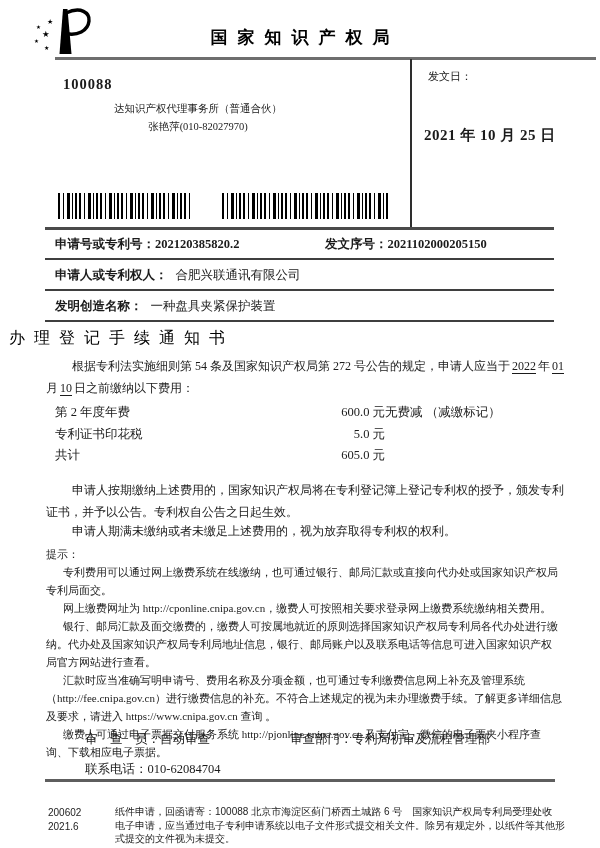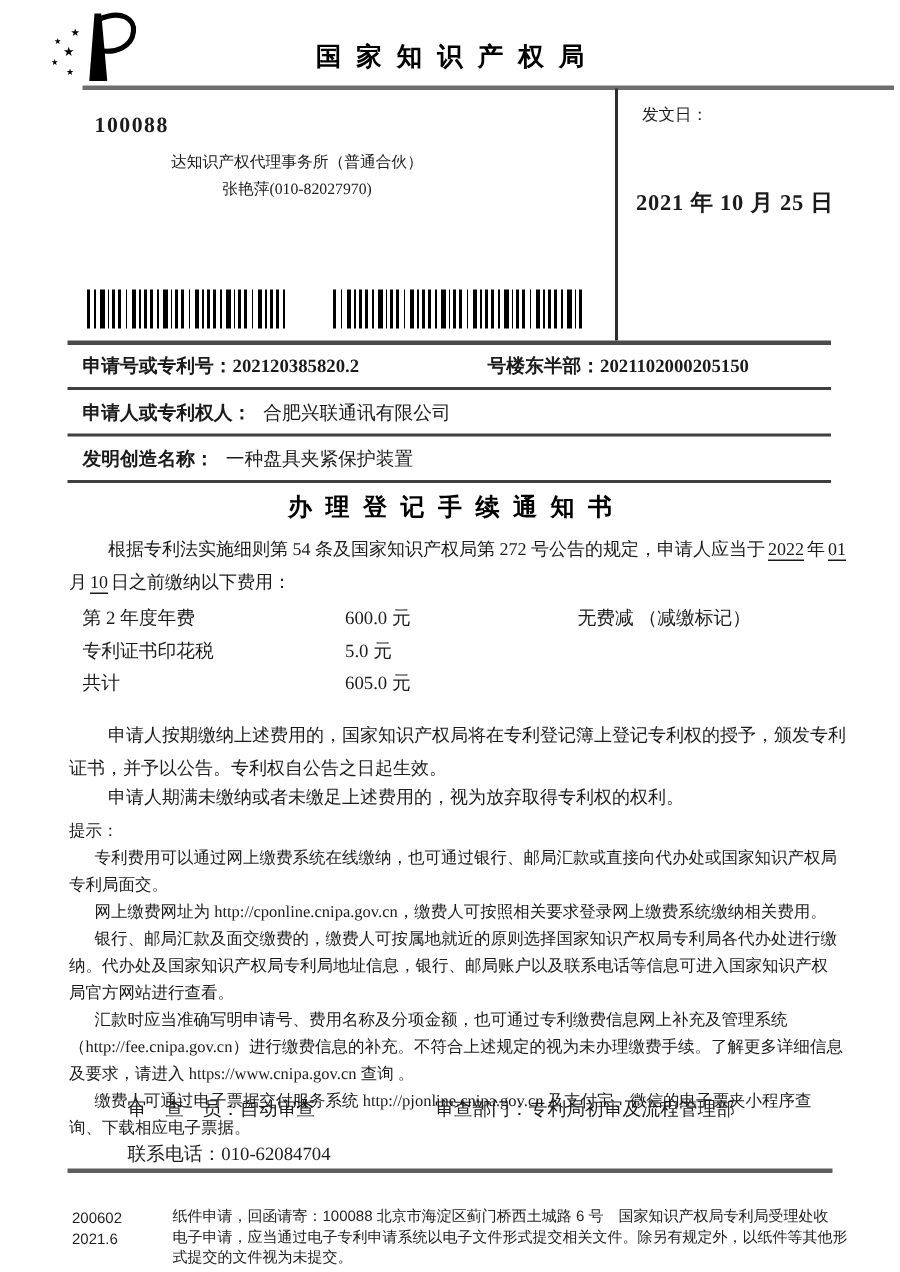--- a/index.html
+++ b/index.html
@@ -34,30 +34,30 @@
   .l3{top:289px;height:1.5px;}
   .l4{top:320px;height:2px;}
   .irow{position:absolute;left:55px;right:40px;font-size:12.5px;}
   .r1{top:236px;} .r2{top:267px;} .r3{top:298px;}
   .ilabel{font-weight:bold;}
   .bold{font-weight:bold;}
   .dispatch{position:absolute;left:270px;top:0;}
   .gap{display:inline-block;width:8px;}
 
   
-  .notice-title{position:absolute;left:0;right:0;top:328px;text-align:center;
-                font-size:16px;font-weight:bold;letter-spacing:9px;text-indent:9px;color:#000;}
+  .notice-title{position:absolute;left:0;right:0;top:328px;text-align:left;
+                font-size:16px;font-weight:normal;letter-spacing:9px;text-indent:9px;color:#000;}
   .para{position:absolute;left:46px;right:30px;font-size:12px;line-height:22px;text-indent:26px;}
   .intro{top:355px;}
   .u{text-decoration:underline;text-underline-offset:3px;margin:0 2px;}
 
   .fees{position:absolute;left:55px;right:40px;top:402px;font-size:12.5px;line-height:21.5px;}
   .fee-row{display:flex;}
   .fee-name{width:175px;}
-  .fee-amount{width:155px;}
+  .fee-amount{width:155px;text-align:right;}
   .fee-note{flex:1;}
 
   .paid{position:absolute;left:46px;right:30px;top:460px;font-size:12.5px;text-indent:20px;}
   .grant{top:480px;line-height:21.5px;}
   .forfeit{top:520px;}
 
   
   .tips{position:absolute;left:46px;right:38px;top:545px;font-size:11px;line-height:18px;}
   .tips p{margin:0;text-indent:17px;}
   .tips .tips-label{text-indent:0;}
@@ -105,21 +105,21 @@
   <div class="vline"></div>
   <div class="date-label">发文日：</div>
   <div class="date-value">2021 年 10 月 25 日</div>
 
   <div class="barcode b1"></div>
   <div class="barcode b2"></div>
 
   <div class="hl l1"></div>
   <div class="irow r1">
     <span class="ilabel">申请号或专利号：</span><span class="bold">202120385820.2</span>
-    <span class="dispatch"><span class="ilabel">号楼东半部：</span><span class="bold">2021102000205150</span></span>
+    <span class="dispatch"><span class="ilabel">发文序号：</span><span class="bold">2021102000205150</span></span>
   </div>
   <div class="hl l2"></div>
   <div class="irow r2">
     <span class="ilabel">申请人或专利权人：</span><span class="gap"></span><span>合肥兴联通讯有限公司</span>
   </div>
   <div class="hl l3"></div>
   <div class="irow r3">
     <span class="ilabel">发明创造名称：</span><span class="gap"></span><span>一种盘具夹紧保护装置</span>
   </div>
   <div class="hl l4"></div>

